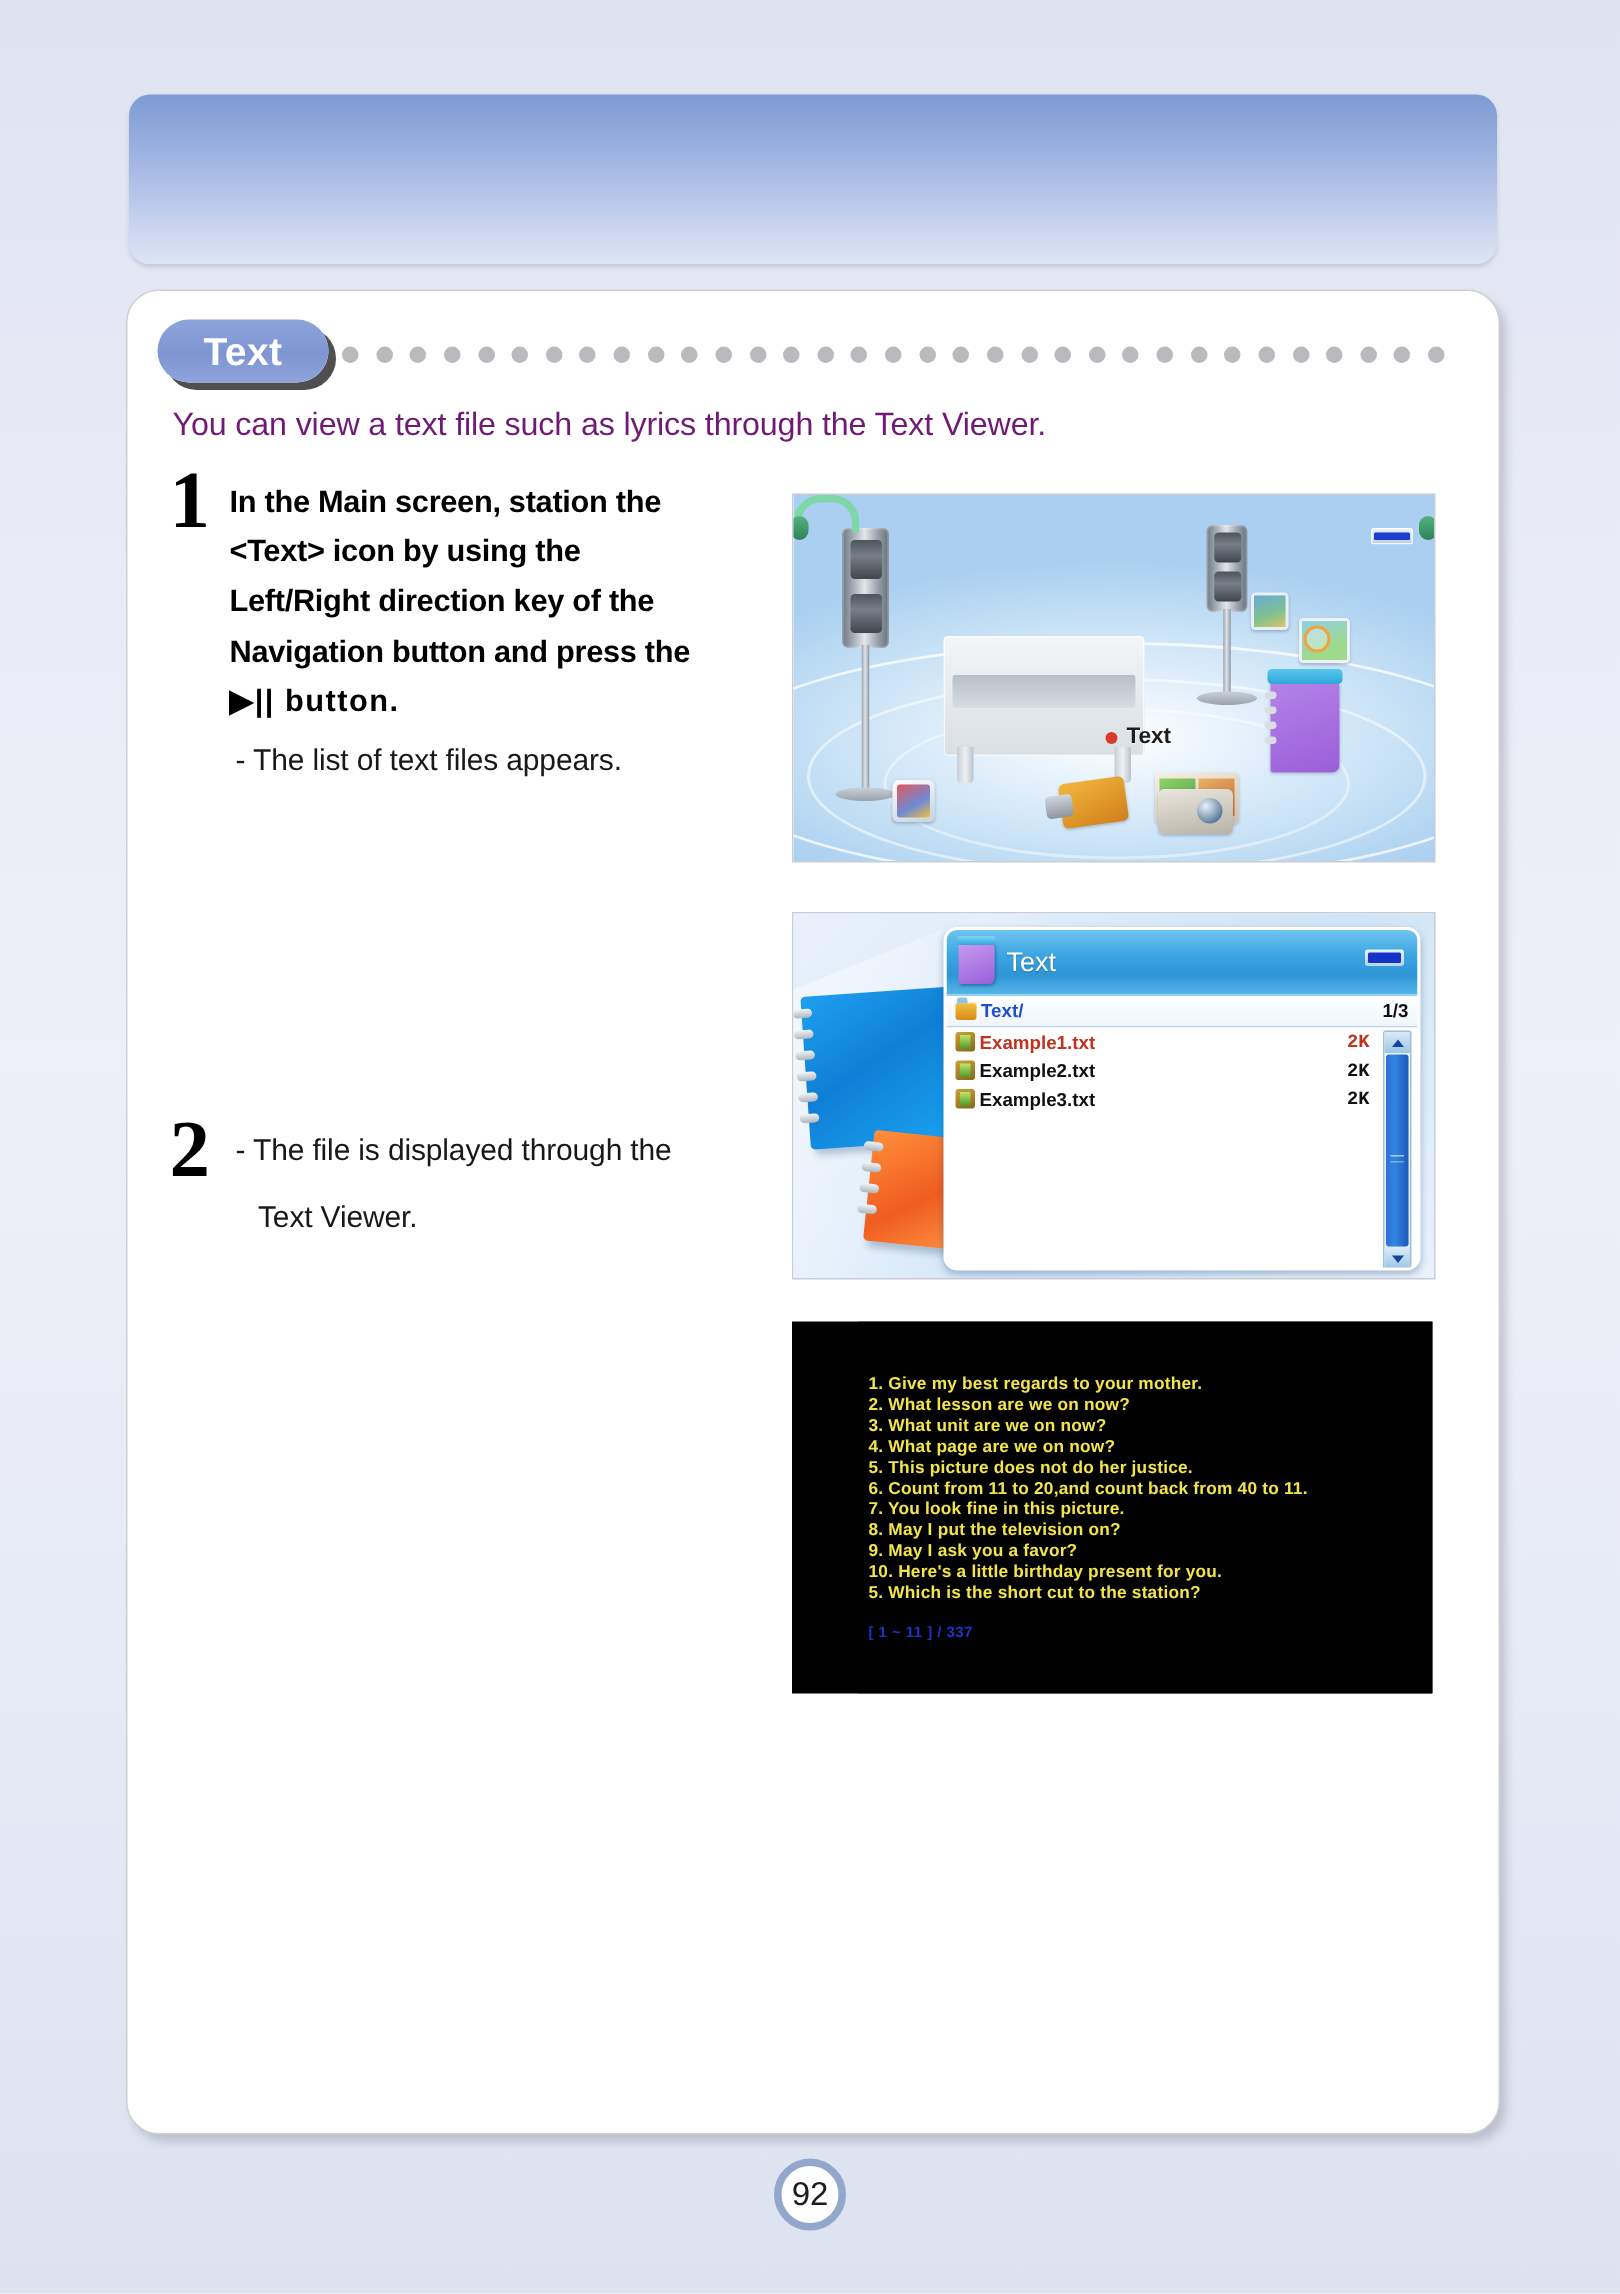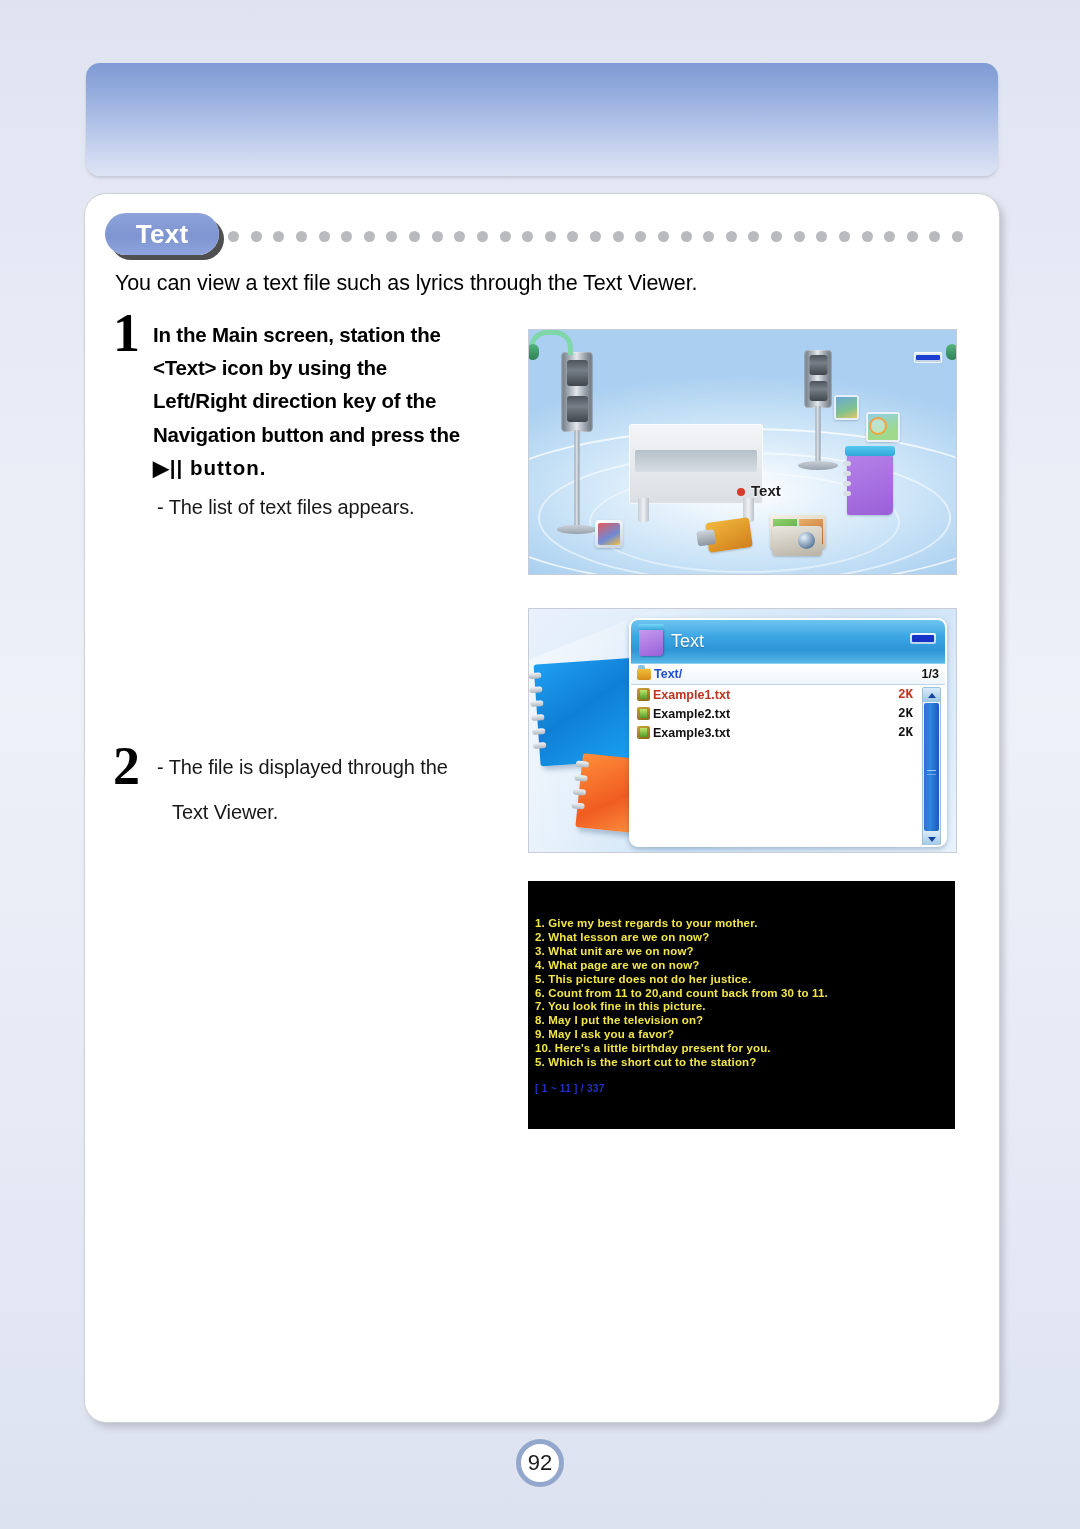--- a/index.html
+++ b/index.html
@@ -79,21 +79,21 @@
     border-radius: 50%;
     background: #b9babd;
   }
 
   
   .intro-text {
     position: absolute;
     left: 30px;
     top: 77px;
     font-size: 21.5px;
-    color: #000000;
+    color: #701a75;
     letter-spacing: -0.1px;
   }
 
   
   .steps {
     position: absolute;
     left: 28px;
     top: 124px;
     width: 420px;
   }
@@ -359,21 +359,21 @@
   .dw-scroll .arrow.up span { border-bottom: 5px solid #14439c; }
   .dw-scroll .arrow.down span { border-top: 5px solid #14439c; }
   .dw-scroll .thumb {
     flex: 1; margin: 1px; border-radius: 2px;
     background: linear-gradient(90deg,#2f6fd8,#2f86e0 40%,#1c58bd);
     position: relative;
   }
   .dw-scroll .thumb:after { content:""; position:absolute; left:3px; right:3px; top:52%; height:3px; border-top:1px solid rgba(255,255,255,0.6); border-bottom:1px solid rgba(255,255,255,0.35); }
 
   
-  .viewer-scene { position: absolute; inset: 0; background: #000; padding: 36px 16px 0 7px; box-sizing: border-box; }
+  .viewer-scene { position: absolute; inset: 0; background: #000; padding: 36px 16px 0 7px; box-sizing: border-box; margin-left: 44px; }
   .viewer-line {
     color: #f2e54a; font-size: 11.5px; font-weight: bold;
     line-height: 13.9px; letter-spacing: 0.15px; white-space: nowrap;
   }
   .viewer-status {
     margin-top: 13px; color: #2032c6; font-size: 10px; font-weight: bold; letter-spacing: 0.3px;
   }
 
   
   .page-num {
@@ -605,21 +605,21 @@
     </div>
   </div>
 
   <div class="figure figure-viewer" style="left:443px;top:687px;">
     <div class="viewer-scene">
       <div class="viewer-line">1. Give my best regards to your mother.</div>
       <div class="viewer-line">2. What lesson are we on now?</div>
       <div class="viewer-line">3. What unit are we on now?</div>
       <div class="viewer-line">4. What page are we on now?</div>
       <div class="viewer-line">5. This picture does not do her justice.</div>
-      <div class="viewer-line">6. Count from 11 to 20,and count back from 30 to 11.</div>
+      <div class="viewer-line">6. Count from 11 to 20,and count back from 40 to 11.</div>
       <div class="viewer-line">7. You look fine in this picture.</div>
       <div class="viewer-line">8. May I put the television on?</div>
       <div class="viewer-line">9. May I ask you a favor?</div>
       <div class="viewer-line">10. Here's a little birthday present for you.</div>
       <div class="viewer-line">5. Which is the short cut to the station?</div>
       <div class="viewer-status">[ 1 ~ 11 ] / 337</div>
     </div>
   </div>
 
 </div>

